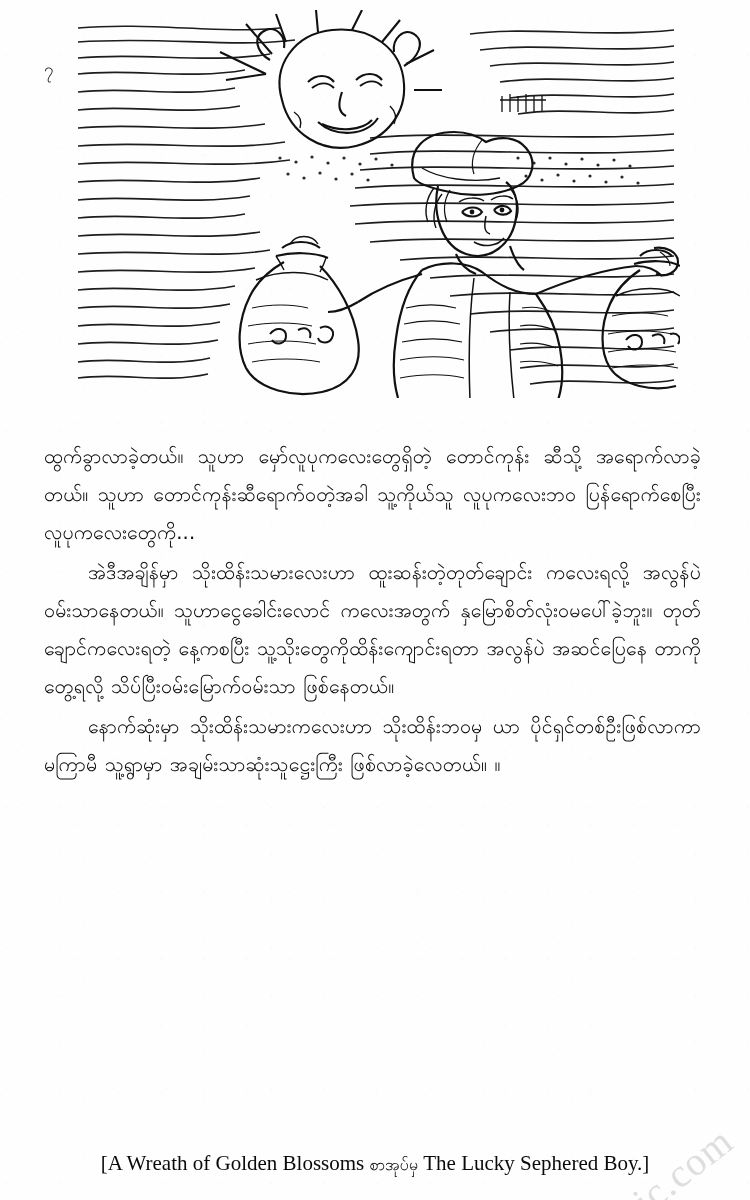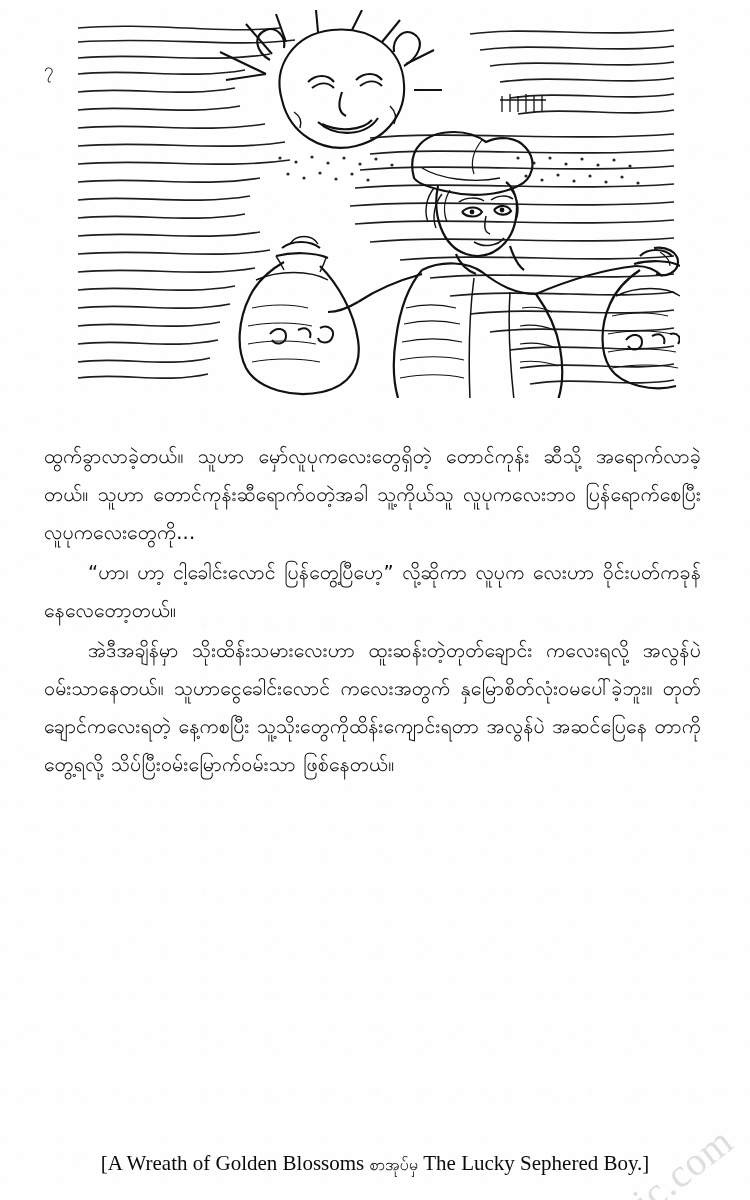--- a/index.html
+++ b/index.html
@@ -337,22 +337,22 @@
           <path d="M582 328 C 590 324, 596 328, 594 336"></path>
           <path d="M600 326 C 608 324, 612 330, 608 336"></path>
         </g>
 
       </g>
     </svg>
   </div>
 
   <div class="body-text">
     <p class="para">ထွက်ခွာလာခဲ့တယ်။ သူဟာ မှော်လူပုကလေးတွေရှိတဲ့ တောင်ကုန်း ဆီသို့ အရောက်လာခဲ့တယ်။ သူဟာ တောင်ကုန်းဆီရောက်ဝတဲ့အခါ သူ့ကိုယ်သူ လူပုကလေးဘဝ ပြန်ရောက်စေပြီး လူပုကလေးတွေကို...</p>
-    <p class="para indent">“ဟာ၊ ဟာ့ ငါ့ခေါင်းလောင် ပြန်တွေ့ပြီဟေ့” လို့ဆိုကာ လူပုက လေးဟာ ဝိုင်းပတ်ကခုန်နေလေတော့တယ်။</p>
     <p class="para indent">အဲဒီအချိန်မှာ သိုးထိန်းသမားလေးဟာ ထူးဆန်းတဲ့တုတ်ချောင်း ကလေးရလို့ အလွန်ပဲဝမ်းသာနေတယ်။ သူဟာငွေခေါင်းလောင် ကလေးအတွက် နှမြောစိတ်လုံးဝမပေါ်ခဲ့ဘူး။ တုတ်ချောင်ကလေးရတဲ့ နေ့ကစပြီး သူ့သိုးတွေကိုထိန်းကျောင်းရတာ အလွန်ပဲ အဆင်ပြေနေ တာကိုတွေ့ရလို့ သိပ်ပြီးဝမ်းမြောက်ဝမ်းသာ ဖြစ်နေတယ်။</p>
+    <p class="para indent">နောက်ဆုံးမှာ သိုးထိန်းသမားကလေးဟာ သိုးထိန်းဘဝမှ ယာ ပိုင်ရှင်တစ်ဦးဖြစ်လာကာ မကြာမီ သူ့ရွာမှာ အချမ်းသာဆုံးသူဋ္ဌေးကြီး ဖြစ်လာခဲ့လေတယ်။    ။</p>
   </div>
 
   <div class="watermark">burmeseclassic.com</div>
 
   <div class="footer">
     <span>[A Wreath of Golden Blossoms </span><span class="mm">စာအုပ်မှ</span><span> The Lucky Sephered Boy.]</span>
   </div>
 
 </div>
 

